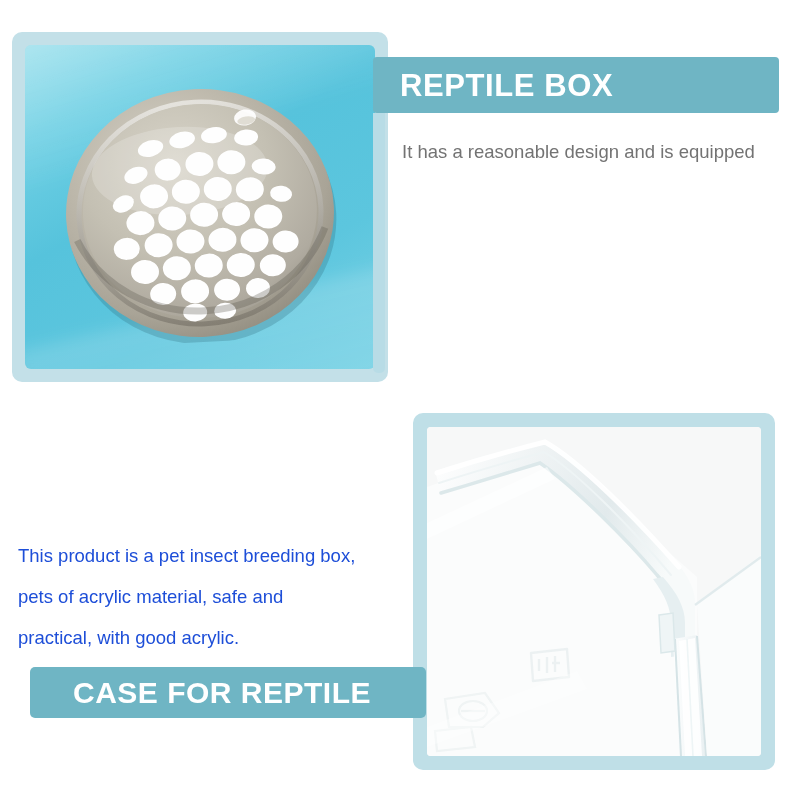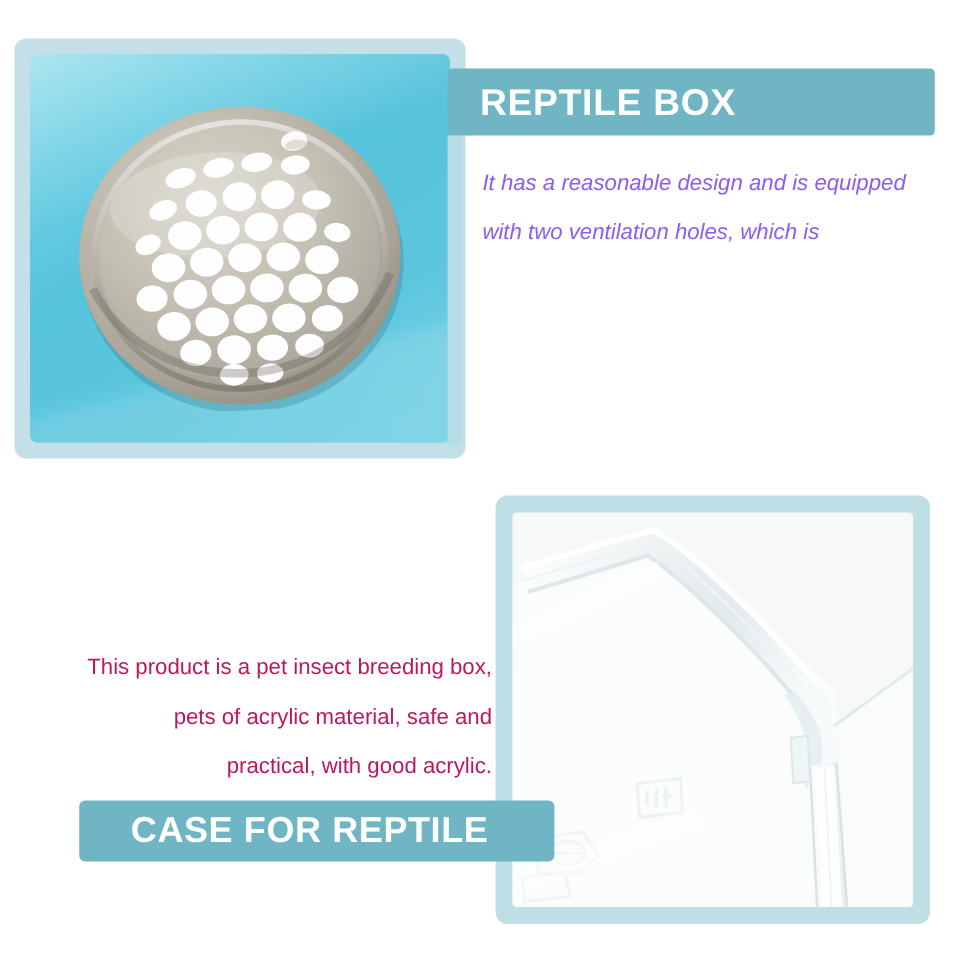--- a/index.html
+++ b/index.html
@@ -129,54 +129,52 @@
     padding-left: 27px;
     line-height: 1;
   }
   .desc-block {
     position: absolute;
     left: 402px;
     top: 131px;
     width: 390px;
   }
   .desc-line {
-    color: #8b5cf6;
+    color: #737373;
     font-size: 18.5px;
     line-height: 41px;
     text-align: left;
     white-space: nowrap;
-    font-style: italic;
   }
 
   
   .desc-block-2 {
     position: absolute;
     left: 18px;
     top: 535px;
     width: 392px;
   }
   .desc-line-2 {
-    color: #be185d;
+    color: #1d4ed8;
     font-size: 18.5px;
     line-height: 41px;
-    text-align: right;
+    text-align: left;
     white-space: nowrap;
   }
   .bottom-banner {
     position: absolute;
     left: 30px;
     top: 667px;
     width: 396px;
     height: 51px;
     background: #6fb5c4;
     border-radius: 5px;
     display: flex;
     align-items: center;
     justify-content: center;
-    margin-left: 36px;
   }
   .bottom-banner-text {
     color: #ffffff;
     font-size: 30px;
     font-weight: bold;
     letter-spacing: 0.5px;
     line-height: 1;
     padding-right: 12px;
   }
 </style>
@@ -277,21 +275,20 @@
   </div>
 
   <div class="accent-bar-v"></div>
 
   <div class="title-banner">
     <div class="title-banner-text">REPTILE BOX</div>
   </div>
 
   <div class="desc-block">
     <div class="desc-line">It has a reasonable design and is equipped</div>
-    <div class="desc-line">with two ventilation holes, which is</div>
   </div>
 
   <div class="desc-block-2">
     <div class="desc-line-2">This product is a pet insect breeding box,</div>
     <div class="desc-line-2">pets of acrylic material, safe and</div>
     <div class="desc-line-2">practical, with good acrylic.</div>
   </div>
 
   <div class="photo2-frame">
     <div class="photo2-inner">

